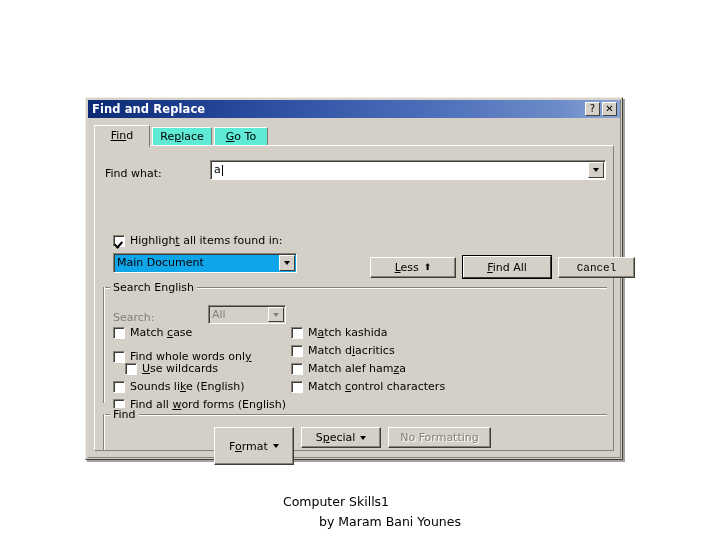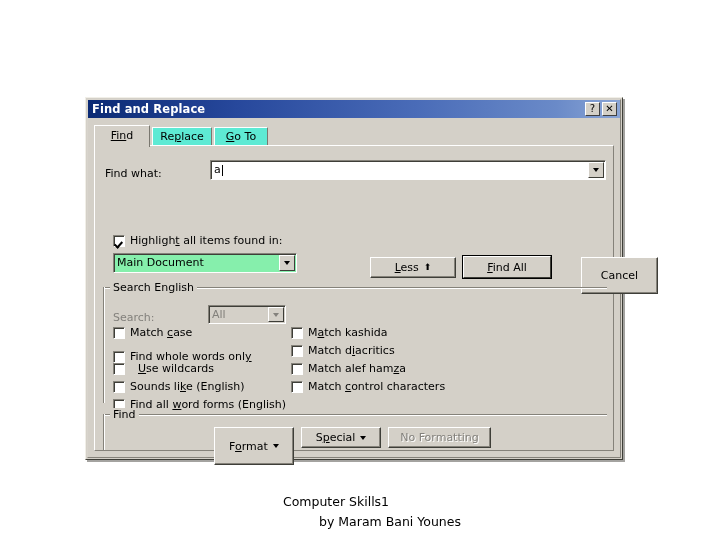--- a/index.html
+++ b/index.html
@@ -167,21 +167,21 @@
     display: inline-block;
     width: 1px;
     height: 11px;
     background: #000;
     vertical-align: -2px;
     margin-left: 0px;
   }
 
   .combo {
     position: absolute;
-    background: #86efac;
+    background: #0ea5e9;
     border-top: 1px solid #85827a;
     border-left: 1px solid #85827a;
     border-right: 1px solid #ffffff;
     border-bottom: 1px solid #ffffff;
     box-sizing: border-box;
     box-shadow: inset 1px 1px 0 #3e3e38;
   }
   .combo.disabled { background: #d4d0c8; }
   .combo .val {
     position: absolute;
@@ -409,21 +409,21 @@
 
     <div class="btn" style="left:275px; top:111px; width:86px; height:21px;">
       <span class="inner"></span>
       <span class="caption"><u>L</u>ess</span>
       <span class="tri-up-dbl">⬆</span>
     </div>
     <div class="btn default" style="left:367px; top:109px; width:90px; height:24px;">
       <span class="inner2"></span>
       <span class="caption"><u>F</u>ind All</span>
     </div>
-    <div class="btn" style="left:486px; top:111px; width:77px; height:37px;">
+    <div class="btn" style="left:463px; top:111px; width:77px; height:21px;font-family:Liberation Mono, monospace;">
       <span class="inner"></span>
       <span class="caption">Cancel</span>
     </div>
 
     <div class="group" style="left:8px; top:135px; width:504px; height:122px;">
       <span class="gtitle">Search English</span>
       <span class="gline"></span>
       <span class="gleft"></span>
     </div>
 
@@ -436,21 +436,21 @@
     </div>
 
     <div class="chk" style="left:18px; top:180px;">
       <span class="chkbox"></span>
       <span>Match <u>c</u>ase</span>
     </div>
     <div class="chk" style="left:18px; top:204px;justify-content:center;">
       <span class="chkbox"></span>
       <span>Find whole words onl<u>y</u></span>
     </div>
-    <div class="chk" style="left:18px; top:216px;gap:8px;">
+    <div class="chk" style="left:30px; top:216px;">
       <span class="chkbox"></span>
       <span><u>U</u>se wildcards</span>
     </div>
     <div class="chk" style="left:18px; top:234px;">
       <span class="chkbox"></span>
       <span>Sounds li<u>k</u>e (English)</span>
     </div>
     <div class="chk" style="left:18px; top:252px;">
       <span class="chkbox"></span>
       <span>Find all <u>w</u>ord forms (English)</span>

